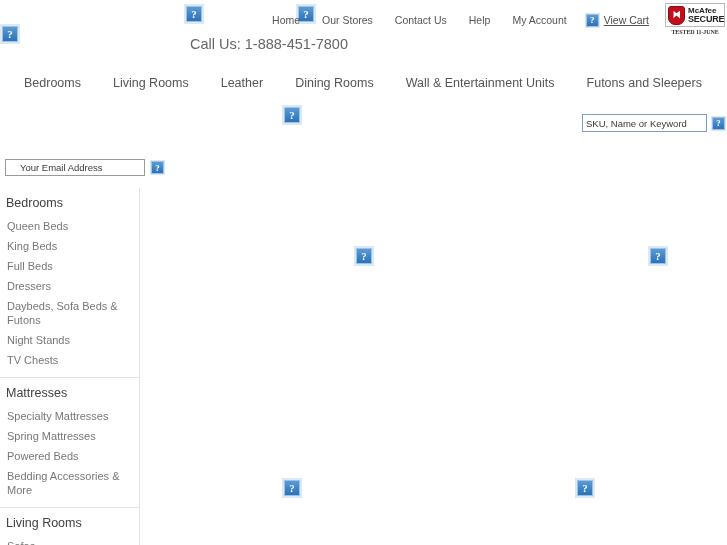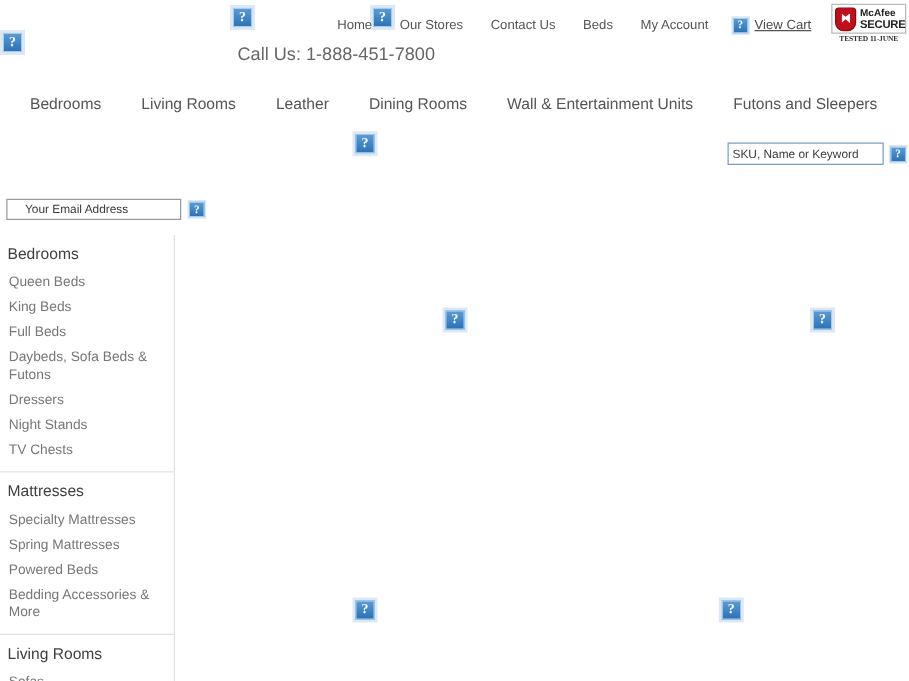--- a/index.html
+++ b/index.html
@@ -226,21 +226,21 @@
 <div id="header-region">
 
   <span class="broken-img abs" id="logo-broken"></span>
   <span class="broken-img abs" id="hdr-img-1"></span>
   <span class="broken-img abs" id="hdr-img-2"></span>
 
   <div id="top-nav">
     <a class="navlink">Home</a>
     <a class="navlink">Our Stores</a>
     <a class="navlink">Contact Us</a>
-    <a class="navlink">Beds</a>
+    <a class="navlink">Help</a>
     <a class="navlink">My Account</a>
     <span id="view-cart-wrap">
       <span class="broken-img sm"></span>
       <span id="view-cart-label">View Cart</span>
     </span>
   </div>
 
   <div id="mcafee-badge">
     <div id="mcafee-box">
       <span id="mcafee-shield"></span>
@@ -277,22 +277,22 @@
   <span class="broken-img sm"></span>
 </div>
 
 <aside id="sidebar">
 
   <div class="side-group">
     <div class="side-head">Bedrooms</div>
     <a class="side-item">Queen Beds</a>
     <a class="side-item">King Beds</a>
     <a class="side-item">Full Beds</a>
+    <a class="side-item">Dressers</a>
     <a class="side-item">Daybeds, Sofa Beds &amp; Futons</a>
-    <a class="side-item">Dressers</a>
     <a class="side-item">Night Stands</a>
     <a class="side-item">TV Chests</a>
   </div>
 
   <div class="side-group">
     <div class="side-head">Mattresses</div>
     <a class="side-item">Specialty Mattresses</a>
     <a class="side-item">Spring Mattresses</a>
     <a class="side-item">Powered Beds</a>
     <a class="side-item">Bedding Accessories &amp; More</a>

